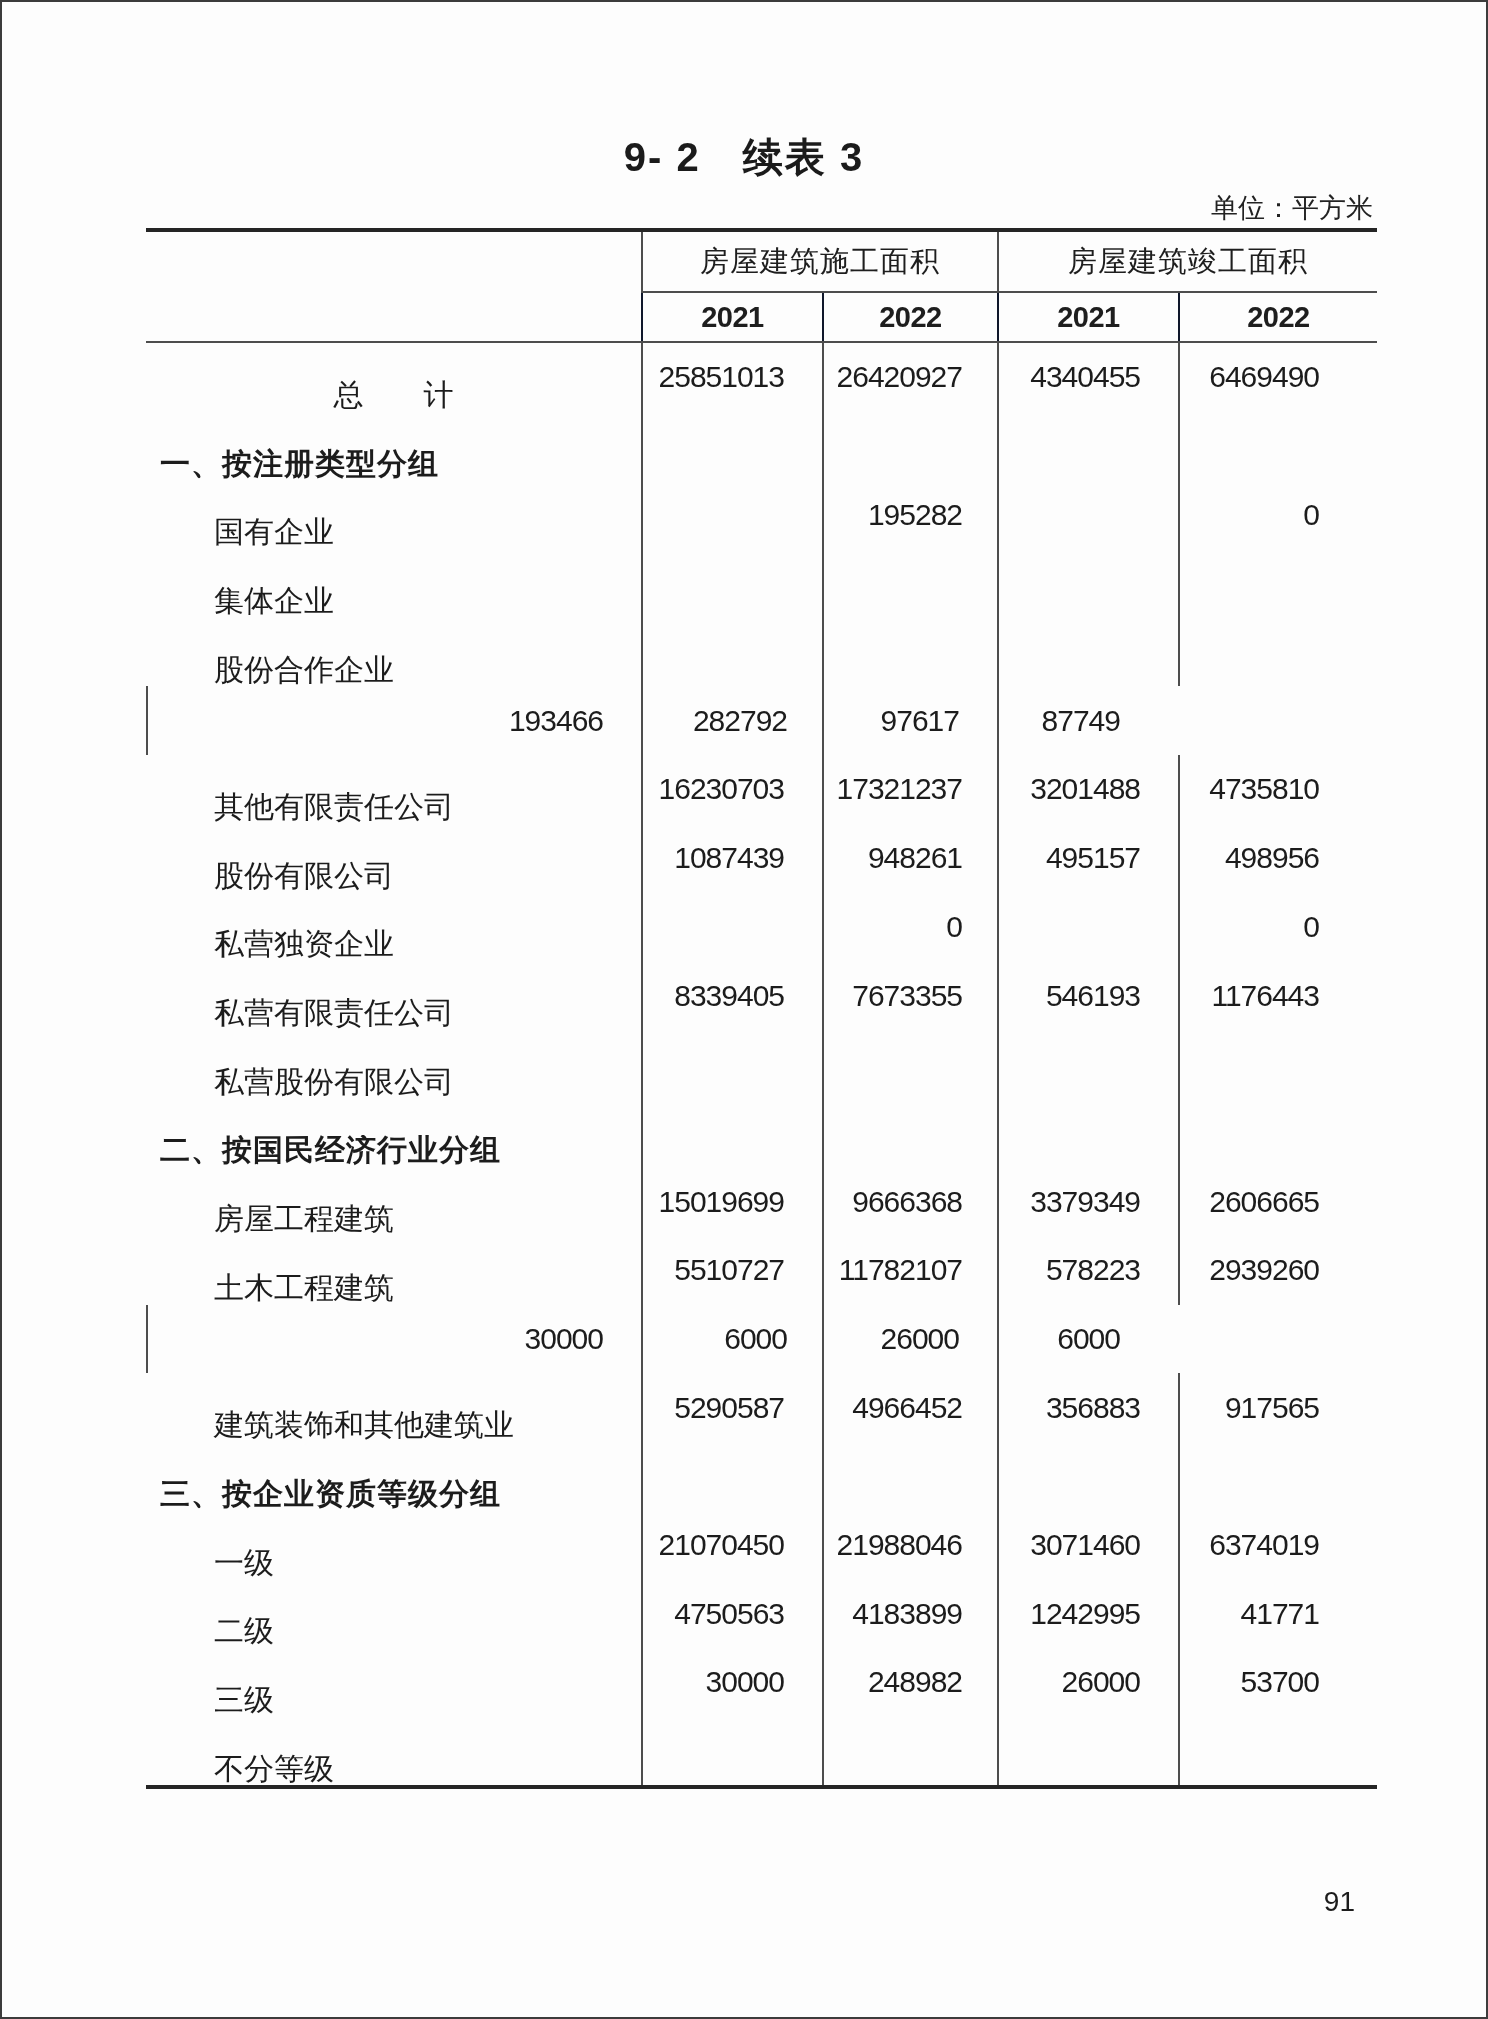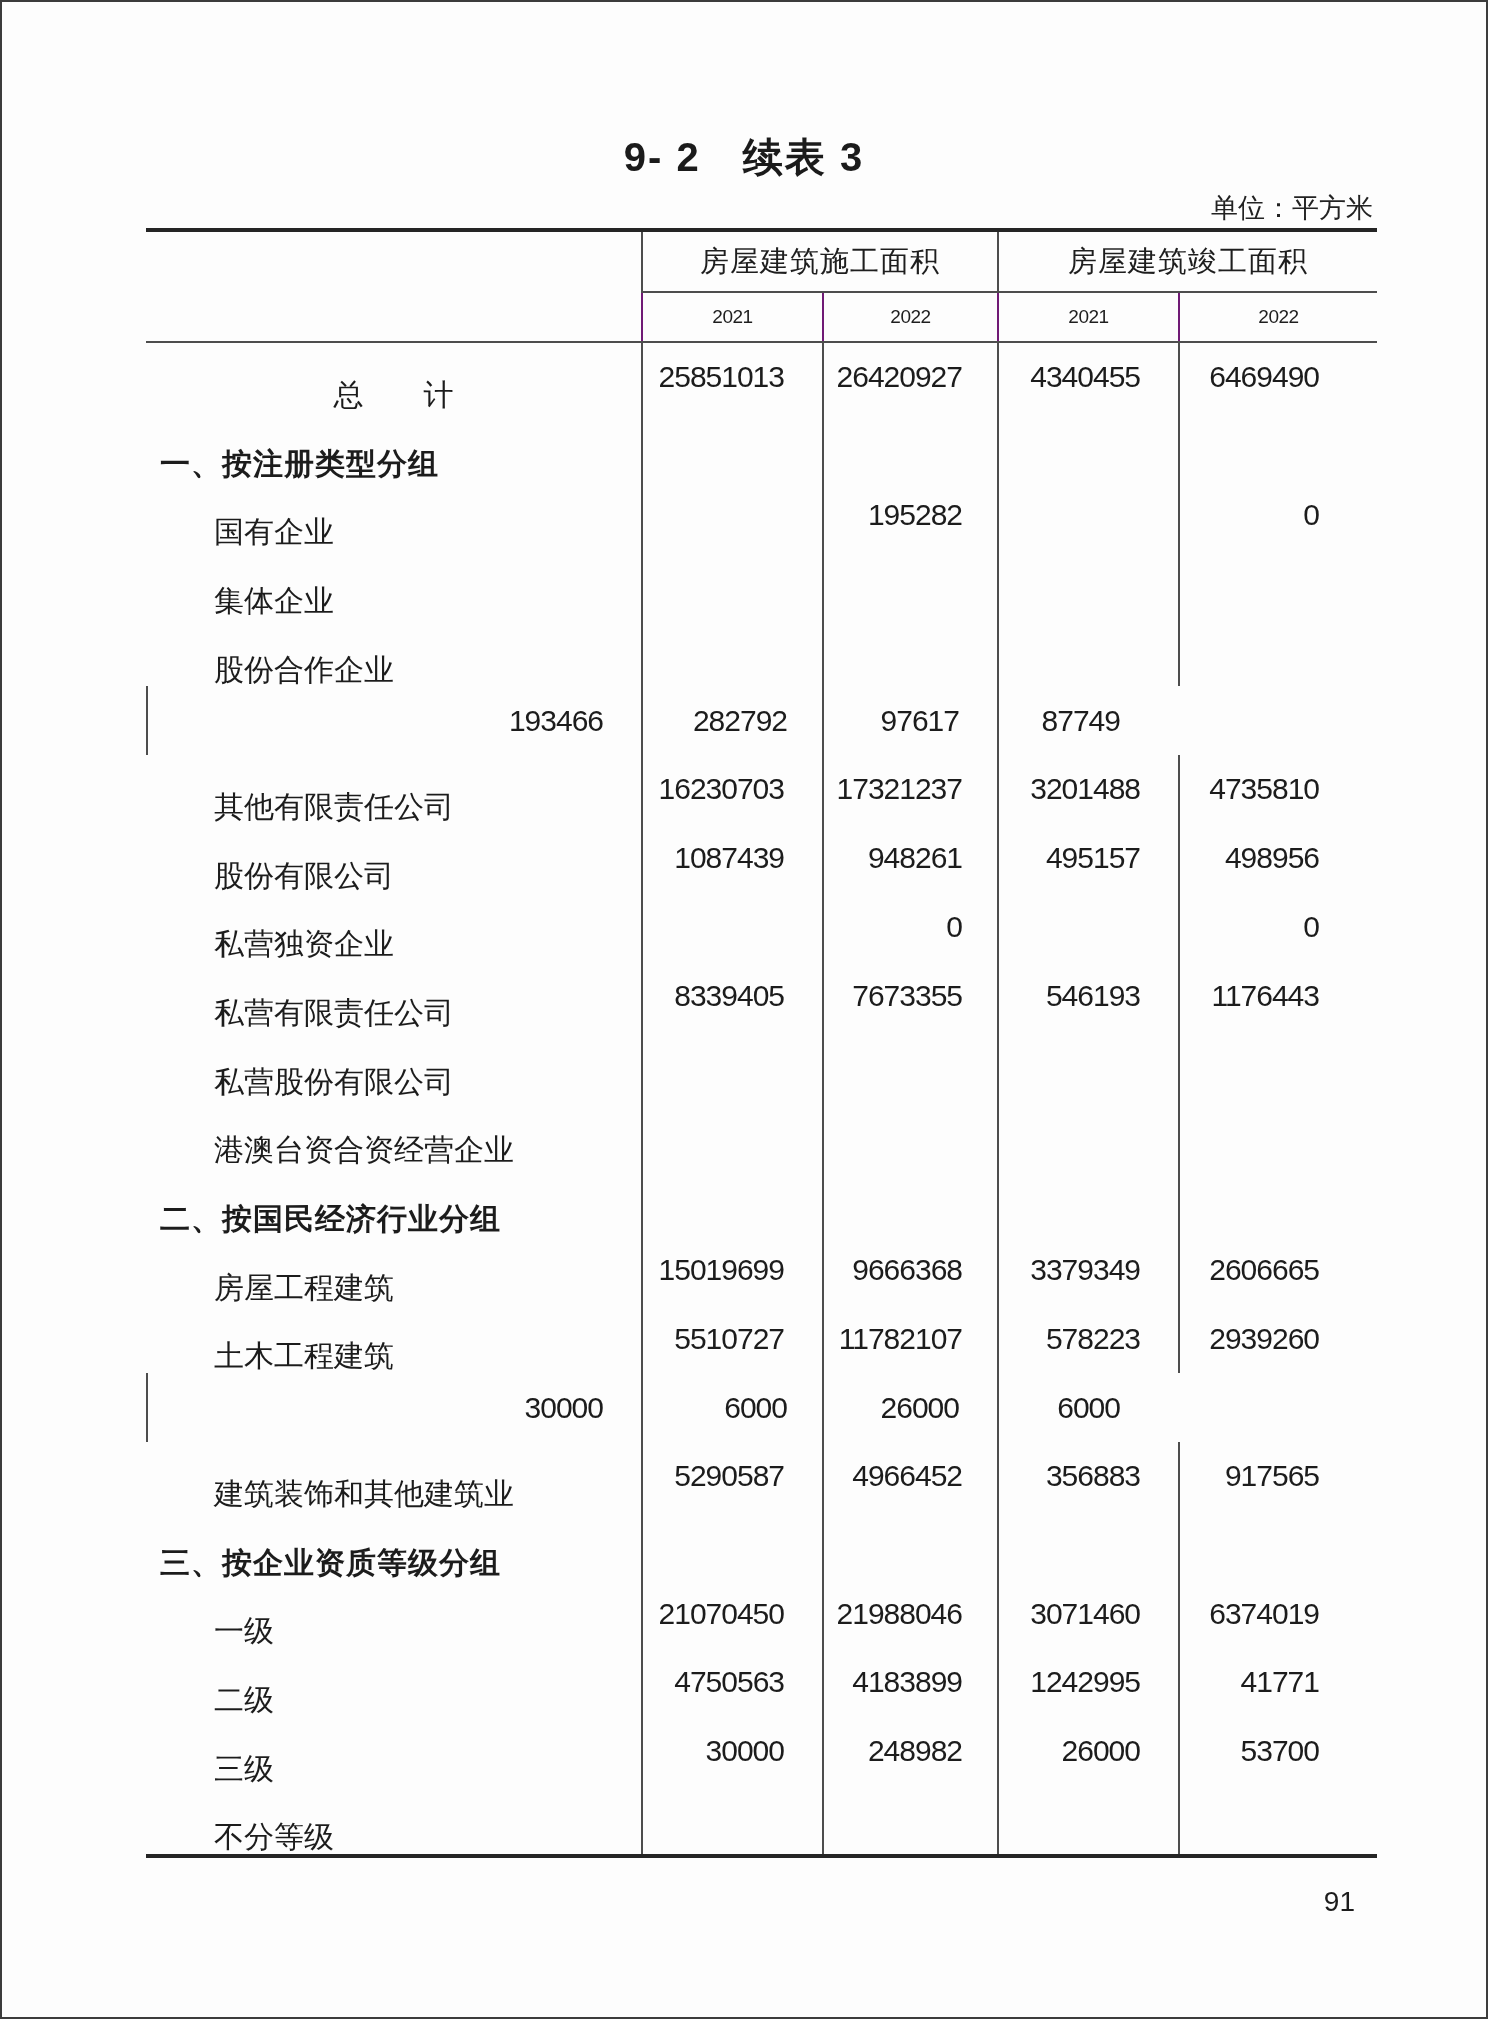--- a/index.html
+++ b/index.html
@@ -47,25 +47,26 @@
     box-sizing:border-box;
   }
   .hrow-years{
     display:grid;
     grid-template-columns:495px 181px 175px 181px 199px;
     height:48px;
     border-bottom:2px solid #4d4d4d;
   }
   .hcell-year{
     display:flex;align-items:center;justify-content:center;
-    border-left:2px solid #701a75;
-    font-family:"Liberation Sans", sans-serif;
-    font-size:19px;
+    border-left:2px solid #0f172a;
+    font-family:"Liberation Sans", sans-serif;
+    font-size:29px;
     letter-spacing:-0.5px;
     box-sizing:border-box;
+    font-weight:bold;
   }
   .brow{
     display:grid;
     grid-template-columns:495px 181px 175px 181px 199px;
     height:68.7px;
   }
   .cell{
     display:flex;align-items:center;
     box-sizing:border-box;
     font-size:30px;
@@ -196,27 +197,20 @@
           <div class="cell num c2">546193</div>
           <div class="cell num c3">1176443</div>
         </div>
         <div class="brow item">
           <div class="cell label">私营股份有限公司</div>
           <div class="cell num c0"></div>
           <div class="cell num c1"></div>
           <div class="cell num c2"></div>
           <div class="cell num c3"></div>
         </div>
-        <div class="brow item">
-          <div class="cell label">港澳台资合资经营企业</div>
-          <div class="cell num c0"></div>
-          <div class="cell num c1"></div>
-          <div class="cell num c2"></div>
-          <div class="cell num c3"></div>
-        </div>
         <div class="brow heading">
           <div class="cell label">二、按国民经济行业分组</div>
           <div class="cell num c0"></div>
           <div class="cell num c1"></div>
           <div class="cell num c2"></div>
           <div class="cell num c3"></div>
         </div>
         <div class="brow item">
           <div class="cell label">房屋工程建筑</div>
           <div class="cell num c0">15019699</div>

